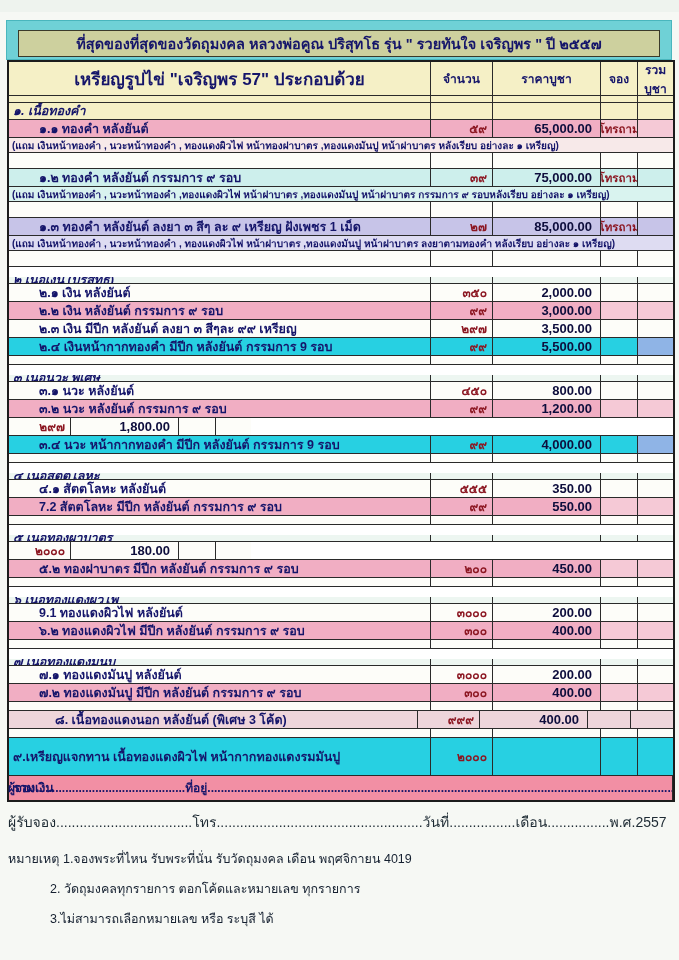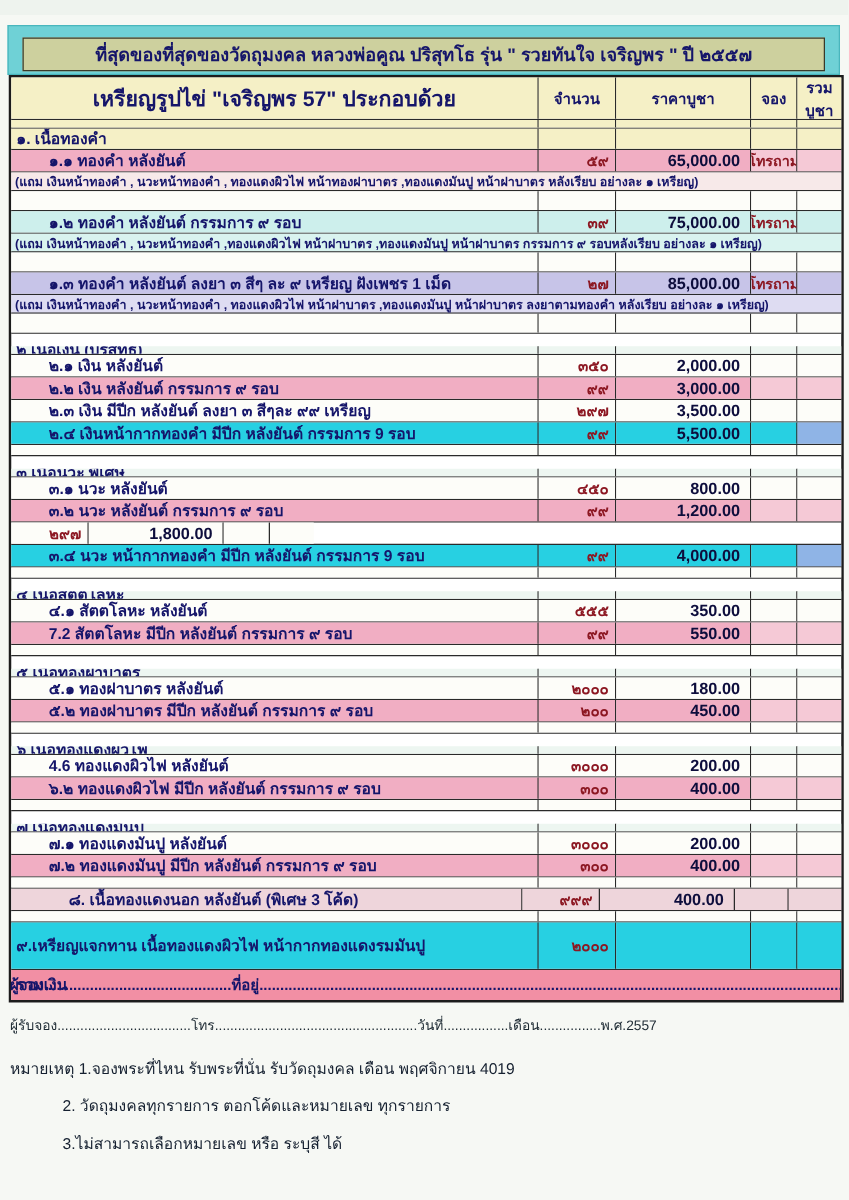--- a/index.html
+++ b/index.html
@@ -35,21 +35,21 @@
   .c{box-sizing:border-box;border-right:1px solid #2a2a2a;overflow:hidden;display:flex;align-items:center;}
   .c:last-child{border-right:none;}
   .c.lblc{flex:1;}
   .c.qtyc{width:62px;justify-content:flex-end;padding-right:5px;}
   .c.pricec{width:108px;justify-content:flex-end;padding-right:8px;}
   .c.resc{width:37px;justify-content:center;}
   .c.totc{width:35px;}
   
   .h-header{height:34px;}
   .h-thin{height:7px;}
-  .h-section{height:17px;}
+  .h-section{height:17px;font-style:italic;}
   .h-item{height:18px;}
   .h-note{height:15px;}
   .h-spacer{height:9px;}
   .h-spacer-lg{height:16px;}
   .h-bright{height:38px;}
   .h-total{height:24px;flex-direction:column;}
   
   .s-yellow .c{background:#f5f0c6;}
   .s-secblue .c{background:#edf6f1;margin-top:10px;}
   .s-white .c{background:#fdfdf9;}
@@ -72,21 +72,21 @@
   .price-text{color:#0d0d3c;font-weight:bold;font-size:13px;}
   .res-text{color:#8c1722;font-weight:bold;font-size:11.5px;white-space:nowrap;}
   .note-cell{flex:1;display:flex;align-items:center;}
   .note-text{color:#15156a;font-weight:bold;font-size:10px;white-space:nowrap;padding-left:3px;}
   
   .hdr-label{color:#15156a;font-weight:bold;font-size:17px;width:100%;text-align:center;}
   .hdr-col{color:#15156a;font-weight:bold;font-size:12px;width:100%;text-align:center;}
   
   .footer{position:absolute;left:8px;top:766px;width:664px;color:#15156a;}
   .f-line1{font-weight:bold;font-size:12px;white-space:nowrap;overflow:hidden;margin-bottom:14px;}
-  .f-line2{font-size:11px;color:#1d2a33;white-space:nowrap;margin-bottom:16px;}
+  .f-line2{font-size:14px;color:#1d2a33;white-space:nowrap;margin-bottom:16px;}
   .f-note{font-size:12.5px;color:#152030;margin-bottom:10px;white-space:nowrap;}
   .f-note.ind{padding-left:42px;}
 </style>
 </head>
 <body>
 
 <div class="sheet">
 
   <div class="top-band">
     <div class="title-strip">
@@ -388,23 +388,20 @@
         <div class="row h-section s-secblue">
           <div class="c lblc">
             <span class="lbl-text">๕ เนื้อทองฝาบาตร</span>
           </div>
           <div class="c qtyc"></div>
           <div class="c pricec"></div>
           <div class="c resc"></div>
           <div class="c totc"></div>
         </div>
         <div class="row h-item s-white indent">
-          <div class="c lblc">
-            <span class="lbl-text">๕.๑  ทองฝาบาตร หลังยันต์</span>
-          </div>
           <div class="c qtyc">
             <span class="qty-text">๒๐๐๐</span>
           </div>
           <div class="c pricec">
             <span class="price-text">180.00</span>
           </div>
           <div class="c resc"></div>
           <div class="c totc"></div>
         </div>
         <div class="row h-item s-pink indent">
@@ -431,21 +428,21 @@
           <div class="c lblc">
             <span class="lbl-text">๖ เนื้อทองแดงผิวไฟ</span>
           </div>
           <div class="c qtyc"></div>
           <div class="c pricec"></div>
           <div class="c resc"></div>
           <div class="c totc"></div>
         </div>
         <div class="row h-item s-white indent">
           <div class="c lblc">
-            <span class="lbl-text">4.6   ทองแดงผิวไฟ หลังยันต์</span>
+            <span class="lbl-text">9.1   ทองแดงผิวไฟ หลังยันต์</span>
           </div>
           <div class="c qtyc">
             <span class="qty-text">๓๐๐๐</span>
           </div>
           <div class="c pricec">
             <span class="price-text">200.00</span>
           </div>
           <div class="c resc"></div>
           <div class="c totc"></div>
         </div>

